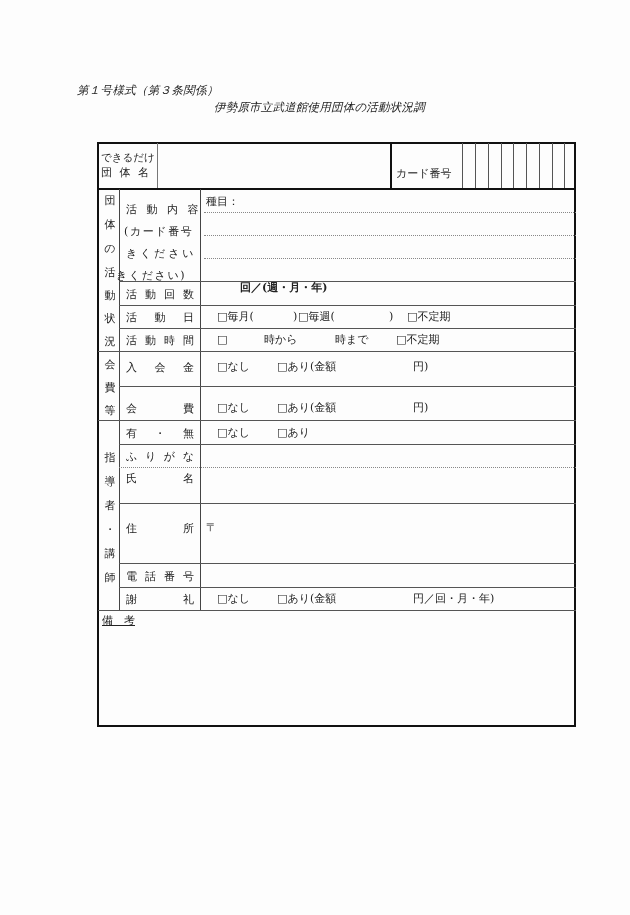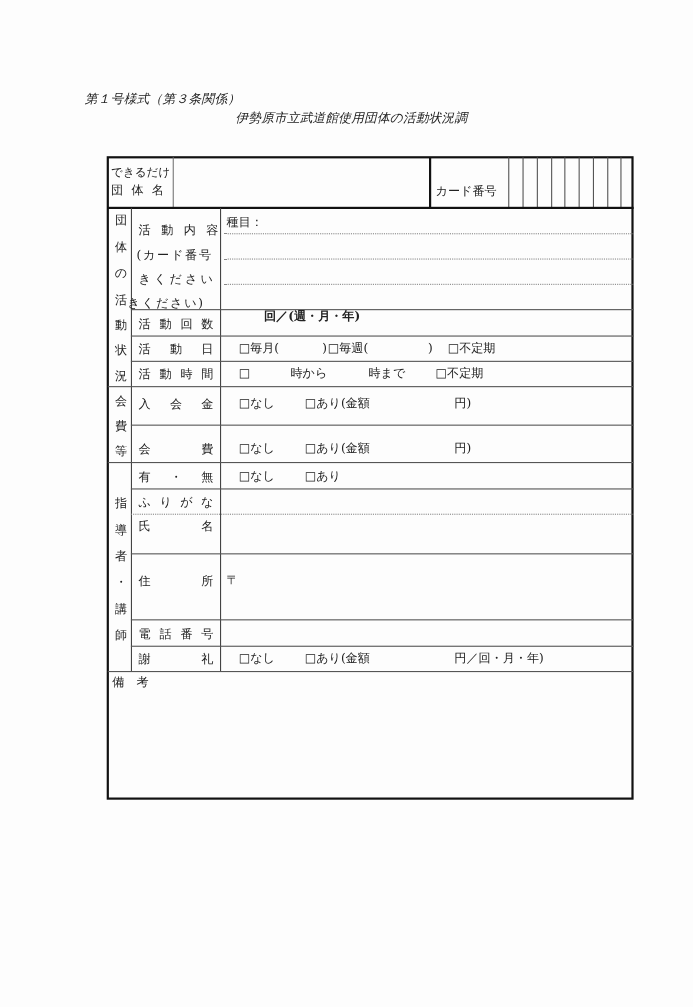--- a/index.html
+++ b/index.html
@@ -177,14 +177,14 @@
 
 <div class="spread" style="left:126px;top:592px;width:68px;">
   <span>謝</span>
     <span>礼</span>
 </div>
 <div class="txt" style="left:217px;top:592px;">□なし</div>
 <div class="txt" style="left:277px;top:592px;">□あり(金額</div>
 <div class="txt" style="left:413px;top:592px;">円／回・月・年)</div>
 <div class="hl" style="left:98px;top:610px;width:478px;"></div>
 
-<div class="txt" style="left:102px;top:614px;">備　考</div>
+<div class="txt" style="left:102px;top:614px;text-decoration:underline;">備　考</div>
 <div class="abs" style="left:100px;top:630px;width:474px;height:94px;"></div>
 
 </body></html>

